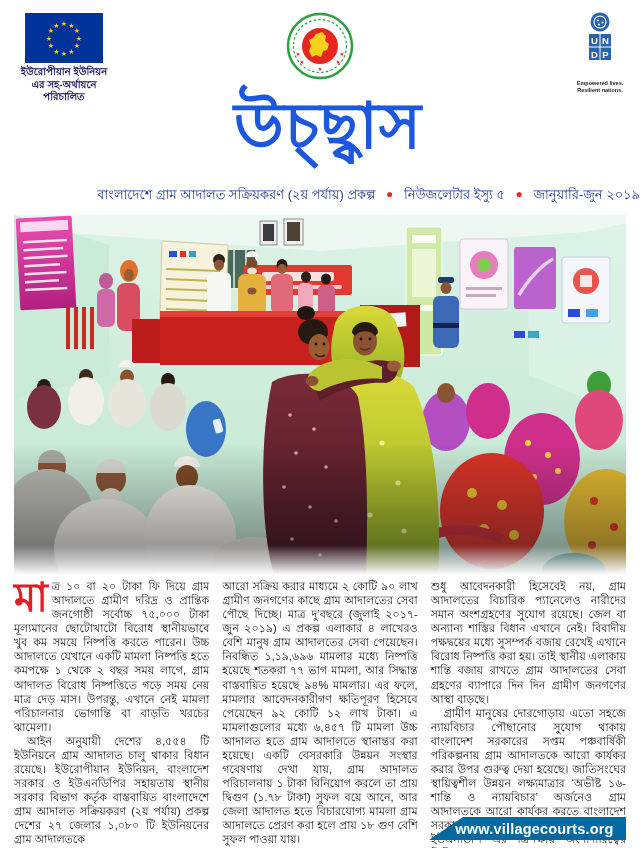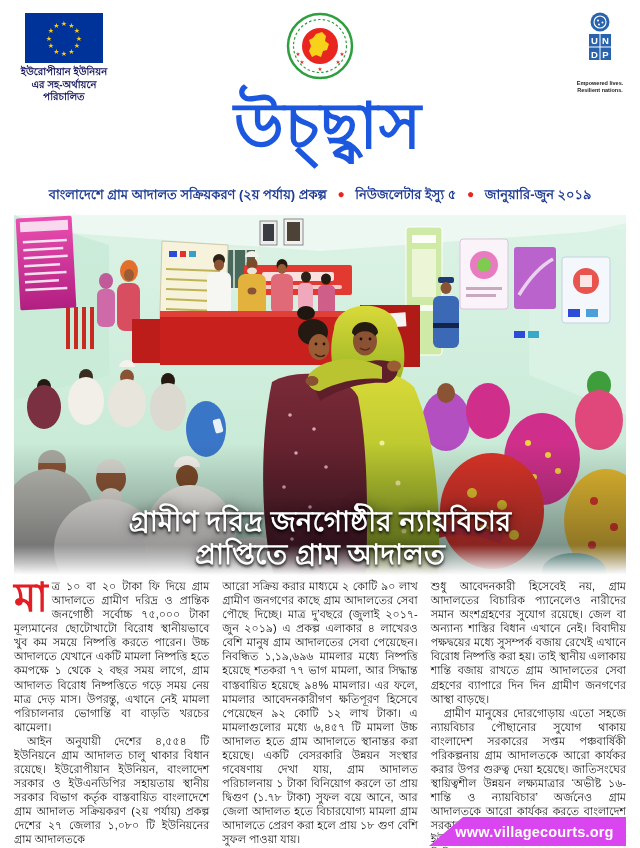--- a/index.html
+++ b/index.html
@@ -8,38 +8,38 @@
   
   .eu-block{position:absolute;left:16px;top:13px;width:96px;text-align:center;}
   .eu-flag{width:78px;height:50px;margin:0 auto;display:block;}
   .eu-caption{margin-top:3px;font-size:10px;font-weight:bold;color:#15155e;line-height:1.25;}
   .govt-seal{position:absolute;left:50%;top:12px;transform:translateX(-50%);}
   .undp-block{position:absolute;right:12px;top:12px;width:56px;text-align:center;}
   .undp-tagline{margin-top:2px;font-size:5.5px;font-weight:bold;color:#222;line-height:1.3;}
   
   .title{position:absolute;top:72px;left:0;width:100%;margin:8px;text-align:center;
          font-size:64px;font-weight:800;color:#1b57df;letter-spacing:1px;line-height:1.45;}
-  .issue-line{position:absolute;top:185px;left:0;width:100%;text-align:center;
-         font-size:13px;font-weight:bold;color:#1d3a94;}
+  .issue-line{position:absolute;top:185px;left:0;width:100%;text-align:right;
+         font-size:13px;font-weight:normal;color:#1d3a94;}
   .issue-line .dot{color:#e8251f;font-size:12px;margin:0 7px;vertical-align:1px;}
   
   .photo{position:absolute;left:14px;top:215px;width:612px;height:360px;margin:0;}
   .photo svg{display:block;width:612px;height:360px;}
   .photo figcaption{position:absolute;left:0;bottom:4px;width:100%;text-align:center;
          color:#fff;font-weight:800;font-size:28px;line-height:1.18;
          text-shadow:0 2px 3px rgba(0,0,0,.9),0 0 12px rgba(0,0,0,.55);}
   
   .columns{position:absolute;left:14px;top:579px;width:612px;display:flex;gap:13px;}
   .col{flex:1;min-width:0;font-size:11px;line-height:1.28;color:#141414;text-align:justify;}
   .col p{margin:0;}
   .col p.indent{text-indent:13px;}
   .dropcap{float:left;font-size:40px;line-height:.82;font-weight:bold;color:#e21d23;
            padding:2px 4px 0 0;}
   
-  .web-banner{position:absolute;right:14px;top:817px;width:197px;height:29px;background:#d946ef;
+  .web-banner{position:absolute;right:14px;top:817px;width:197px;height:23px;background:#0369a1;
       clip-path:polygon(34px 0,100% 0,100% 100%,0 100%);
       display:flex;align-items:center;justify-content:center;}
   .web-banner span{color:#fff;font-weight:bold;font-size:14.5px;letter-spacing:.2px;padding-left:14px;}
 </style>
 </head>
 <body>
 
 <div class="page">
 
   <div class="eu-block">
@@ -348,24 +348,20 @@
         </g>
         <path d="M300,172 C330,150 362,140 380,148 C388,154 382,166 372,168 C346,166 320,177 306,186 Z" fill="#5f1f2a"></path>
         <ellipse cx="380" cy="151" rx="7" ry="5.5" fill="#9a5c34"></ellipse>
         <path d="M368,152 C340,138 310,144 296,158 C290,166 296,176 306,176 C325,166 350,162 368,164 Z" fill="#bac431"></path>
         <ellipse cx="298" cy="166" rx="6.5" ry="5" fill="#8a5232"></ellipse>
       </g>
 
       <rect x="0" y="228" width="612" height="132" fill="url(#shade)"></rect>
       <rect x="0" y="330" width="612" height="30" fill="url(#whiteFade)"></rect>
     </svg>
-    <figcaption>
-      <div>গ্রামীণ দরিদ্র জনগোষ্ঠীর ন্যায়বিচার</div>
-      <div>প্রাপ্তিতে গ্রাম আদালত</div>
-    </figcaption>
   </figure>
 
   <main class="columns">
     <div class="col">
       <p><span class="dropcap">মা</span><span>ত্র ১০ বা ২০ টাকা ফি দিয়ে গ্রাম আদালতে গ্রামীণ দরিদ্র ও প্রান্তিক জনগোষ্ঠী সর্বোচ্চ ৭৫,০০০ টাকা মূল্যমানের ছোটোখাটো বিরোধ স্থানীয়ভাবে খুব কম সময়ে নিষ্পত্তি করতে পারেন। উচ্চ আদালতে যেখানে একটি মামলা নিষ্পত্তি হতে কমপক্ষে ১ থেকে ২ বছর সময় লাগে, গ্রাম আদালত বিরোধ নিষ্পত্তিতে গড়ে সময় নেয় মাত্র দেড় মাস। উপরন্তু, এখানে নেই মামলা পরিচালনার ভোগান্তি বা বাড়তি খরচের ঝামেলা।</span></p>
       <p class="indent">আইন অনুযায়ী দেশের ৪,৫৫৪ টি ইউনিয়নে গ্রাম আদালত চালু থাকার বিধান রয়েছে। ইউরোপীয়ান ইউনিয়ন, বাংলাদেশ সরকার ও ইউএনডিপির সহায়তায় স্থানীয় সরকার বিভাগ কর্তৃক বাস্তবায়িত বাংলাদেশে গ্রাম আদালত সক্রিয়করণ (২য় পর্যায়) প্রকল্প দেশের ২৭ জেলার ১,০৮০ টি ইউনিয়নের গ্রাম আদালতকে</p>
     </div>
     <div class="col">
       <p>আরো সক্রিয় করার মাধ্যমে ২ কোটি ৯০ লাখ গ্রামীণ জনগণের কাছে গ্রাম আদালতের সেবা পৌছে দিচ্ছে। মাত্র দু’বছরে (জুলাই ২০১৭-জুন ২০১৯) এ প্রকল্প এলাকার ৪ লাখেরও বেশি মানুষ গ্রাম আদালতের সেবা পেয়েছেন। নিবন্ধিত ১,১৯,৬৯৬ মামলার মধ্যে নিষ্পত্তি হয়েছে শতকরা ৭৭ ভাগ মামলা, আর সিদ্ধান্ত বাস্তবায়িত হয়েছে ৯৪% মামলার। এর ফলে, মামলার আবেদনকারীগণ ক্ষতিপূরণ হিসেবে পেয়েছেন ৯২ কোটি ১২ লাখ টাকা। এ মামলাগুলোর মধ্যে ৬,৪৫৭ টি মামলা উচ্চ আদালত হতে গ্রাম আদালতে স্থানান্তর করা হয়েছে। একটি বেসরকারি উন্নয়ন সংস্থার গবেষণায় দেখা যায়, গ্রাম আদালত পরিচালনায় ১ টাকা বিনিয়োগ করলে তা প্রায় দ্বিগুণ (১.৭৮ টাকা) সুফল বয়ে আনে, আর জেলা আদালত হতে বিচারযোগ্য মামলা গ্রাম আদালতে প্রেরণ করা হলে প্রায় ১৮ গুণ বেশি সুফল পাওয়া যায়।</p>
     </div>

